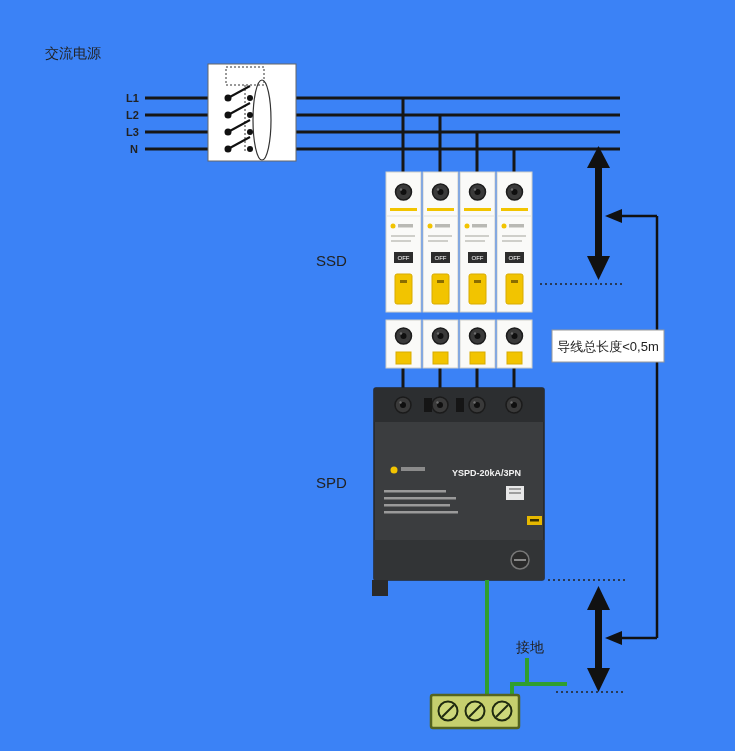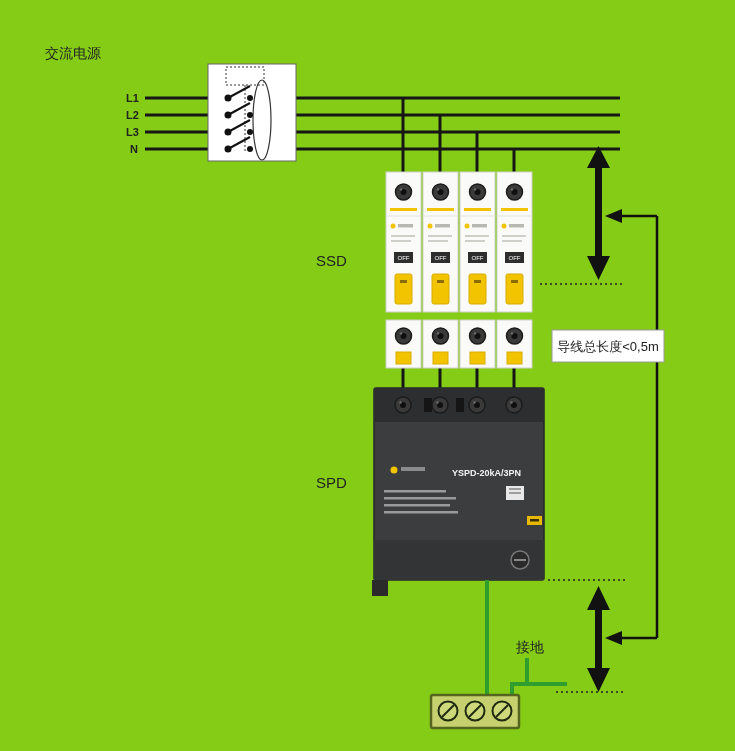--- a/index.html
+++ b/index.html
@@ -1,17 +1,17 @@
 <!DOCTYPE html>
 <html><head>
 <meta charset="utf-8">
 <style>
   html,body{margin:0;padding:0;background:#ffffff;}
   body{font-family:"Liberation Sans", sans-serif;}
-  .canvas{position:relative;width:735px;height:751px;background:#84cc16;overflow:hidden;text-align:right;}
+  .canvas{position:relative;width:735px;height:751px;background:#3b82f6;overflow:hidden;text-align:right;}
   svg{display:block;}
   text{font-family:"Liberation Sans", sans-serif;}
   .lbl{fill:#222;}
 </style>
 </head>
 <body>
 
 <div class="canvas">
 <svg width="735" height="751" viewBox="0 0 735 751">
 

